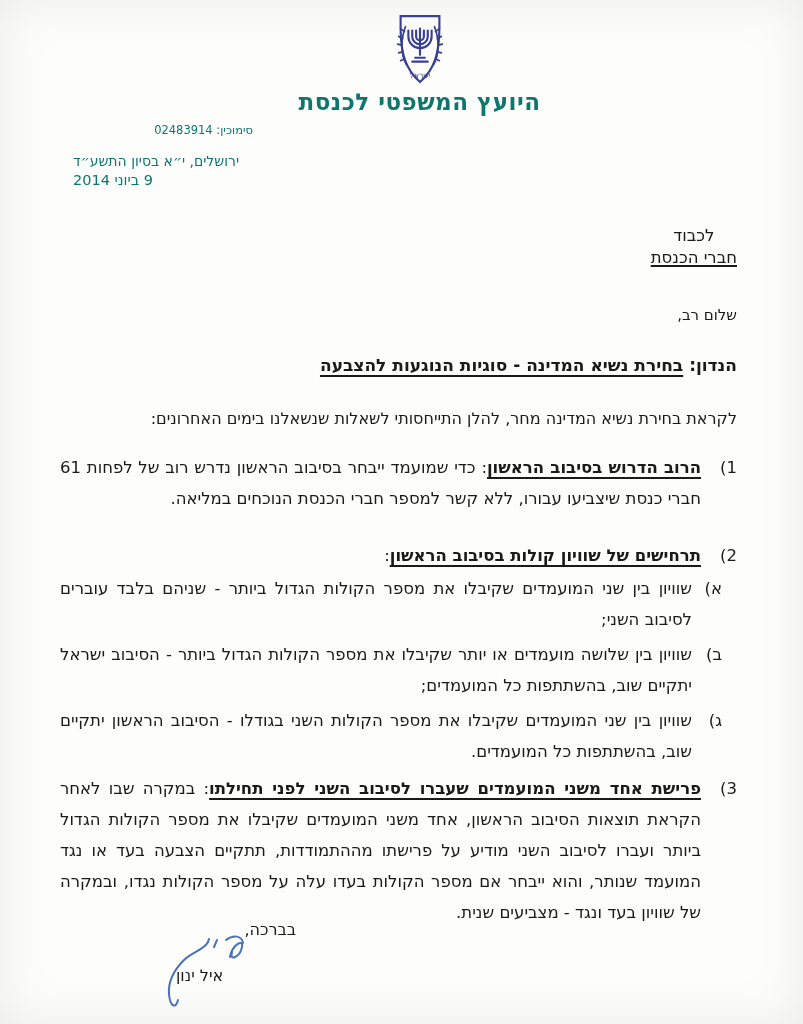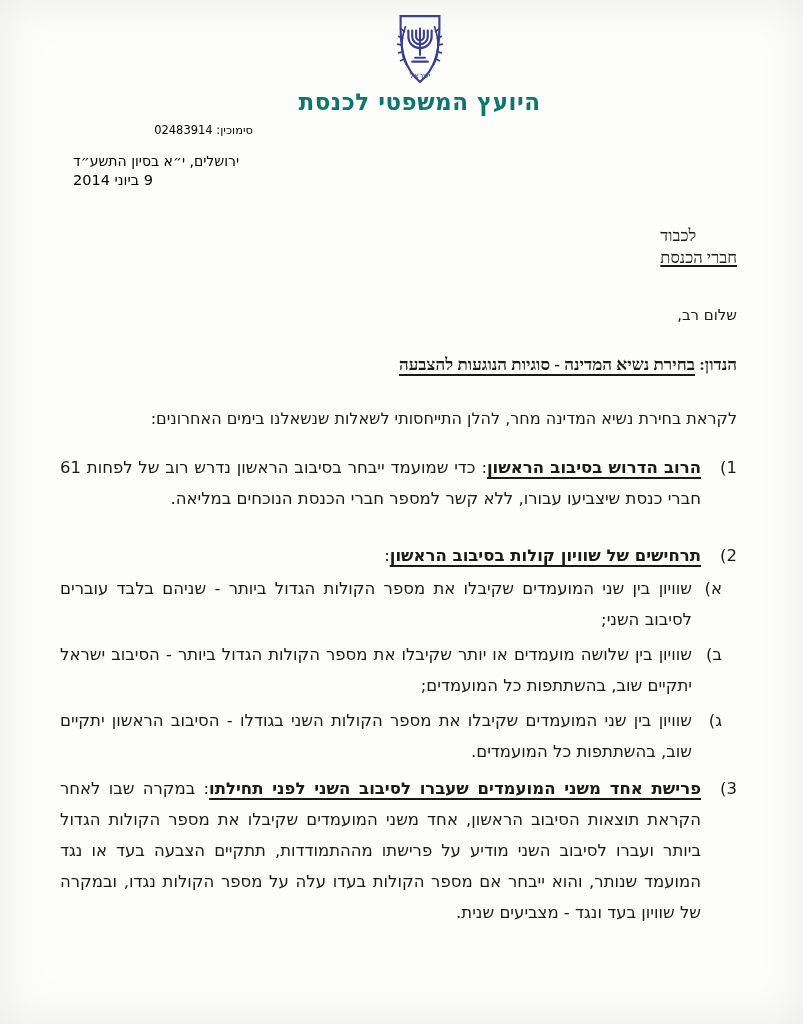--- a/index.html
+++ b/index.html
@@ -17,30 +17,30 @@
     box-shadow:inset 0 0 46px rgba(125,125,120,0.14);
   }
   
   .letterhead{position:absolute;top:14px;left:0;right:0;text-align:center;padding-left:36px;}
   .emblem{display:block;margin:0 auto;width:64px;height:72px;}
   .org-title{
     margin-top:3px;font-size:23px;font-weight:bold;color:#0f766e;
     letter-spacing:0.5px;direction:rtl;
   }
   
-  .ref-block{position:absolute;top:123px;left:73px;width:180px;direction:rtl;color:#000000;}
+  .ref-block{position:absolute;top:123px;left:73px;width:180px;direction:rtl;color:#0f766e;}
   .ref-line1{font-size:11.5px;text-align:right;}
   .ref-line2{font-size:14px;text-align:left;margin-top:16px;white-space:nowrap;}
   .ref-line3{font-size:14.5px;text-align:left;margin-top:3px;white-space:nowrap;}
   
-  .recipient{position:absolute;top:225px;right:66px;direction:rtl;text-align:left;font-size:16.5px;line-height:22px;font-family:Liberation Serif, serif;}
+  .recipient{position:absolute;top:225px;right:66px;direction:rtl;text-align:center;font-size:16.5px;line-height:22px;}
   .recipient .name{text-decoration:underline;text-underline-offset:2px;text-decoration-thickness:1.5px;}
   .greeting{position:absolute;top:306px;right:66px;direction:rtl;font-size:15px;}
   
-  .subject{position:absolute;top:355px;right:66px;left:60px;direction:rtl;text-align:right;font-size:17px;font-weight:bold;font-family:Liberation Serif, serif;}
+  .subject{position:absolute;top:355px;right:66px;left:60px;direction:rtl;text-align:right;font-size:17px;font-weight:bold;}
   .subject .title{text-decoration:underline;text-underline-offset:3.5px;text-decoration-thickness:1.6px;}
   
   .intro{position:absolute;top:409px;right:66px;left:60px;direction:rtl;text-align:right;font-size:16px;}
   
   .body-list{position:absolute;top:452px;right:66px;left:60px;direction:rtl;font-size:16.5px;line-height:31px;}
   .item{margin-bottom:26px;}
   .item.compact{margin-bottom:6px;}
   .item-row{display:flex;}
   .item-marker{flex:0 0 36px;text-align:right;}
   .item-body{flex:1;text-align:justify;}
@@ -150,14 +150,27 @@
 
     <div class="item">
       <div class="item-row">
         <div class="item-marker">3)</div>
         <div class="item-body"><span class="heading">פרישת אחד משני המועמדים שעברו לסיבוב השני לפני תחילתו</span><span>: </span><span>במקרה שבו לאחר הקראת תוצאות הסיבוב הראשון, אחד משני המועמדים שקיבלו את מספר הקולות הגדול ביותר ועברו לסיבוב השני מודיע על פרישתו מההתמודדות, תתקיים הצבעה בעד או נגד המועמד שנותר, והוא ייבחר אם מספר הקולות בעדו עלה על מספר הקולות נגדו, ובמקרה של שוויון בעד ונגד - מצביעים שנית.</span></div>
       </div>
     </div>
 
   </div>
 
+  <div class="closing">
+    <div class="salutation">בברכה,</div>
+    <svg class="signature-svg" viewBox="0 0 120 88">
+      <g fill="none" stroke="#4a72b8" stroke-width="2" stroke-linecap="round">
+        <path d="M84,10 C92,4 100,6 101,13"></path>
+        <path d="M88,27 C90,15 102,8 100,17 C98,27 87,32 90,22"></path>
+        <path d="M75,10 L72,17"></path>
+        <path d="M67,9 L66,12"></path>
+        <path d="M66,12 C62,20 50,22 42,30 C32,40 26,52 27,64 C28,77 34,79 36,70"></path>
+      </g>
+    </svg>
+    <div class="signer">איל ינון</div>
+  </div>
 
 </div>
 
 </body></html>

